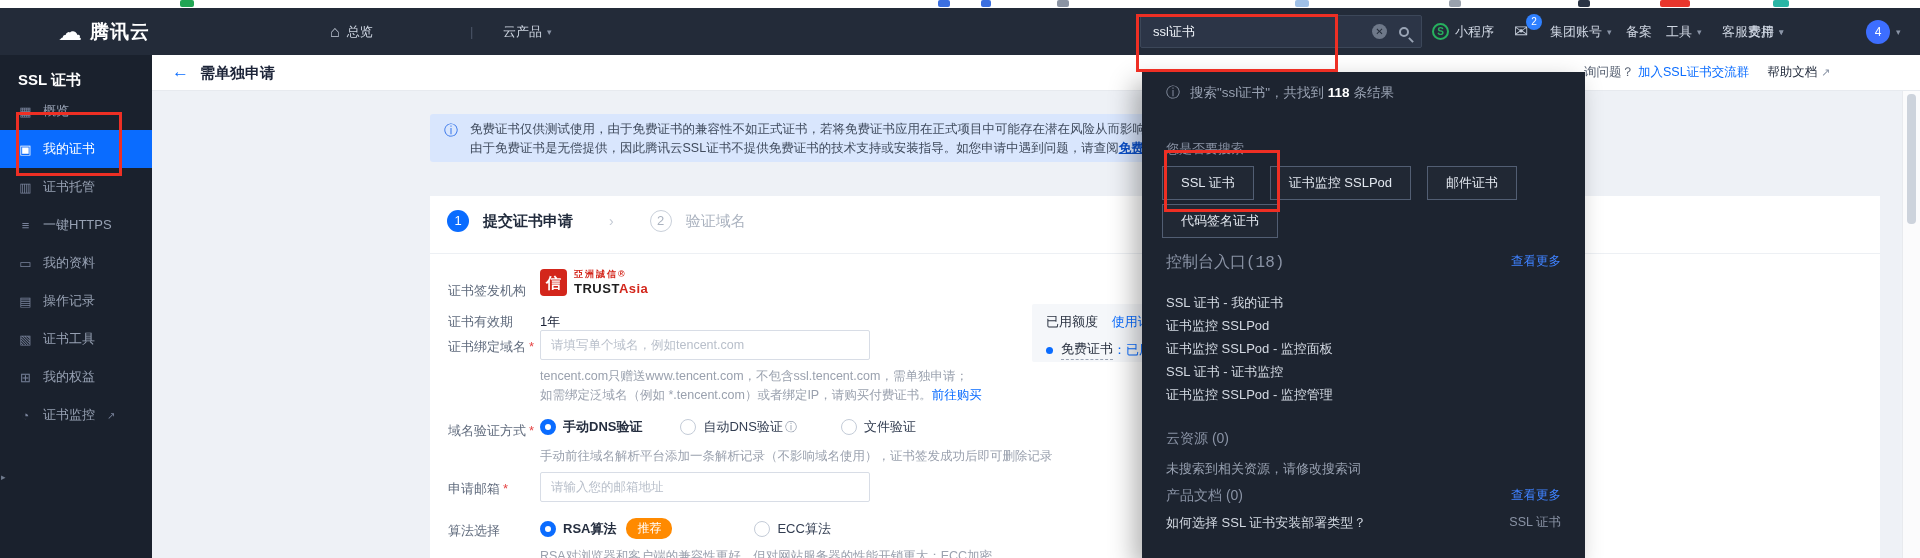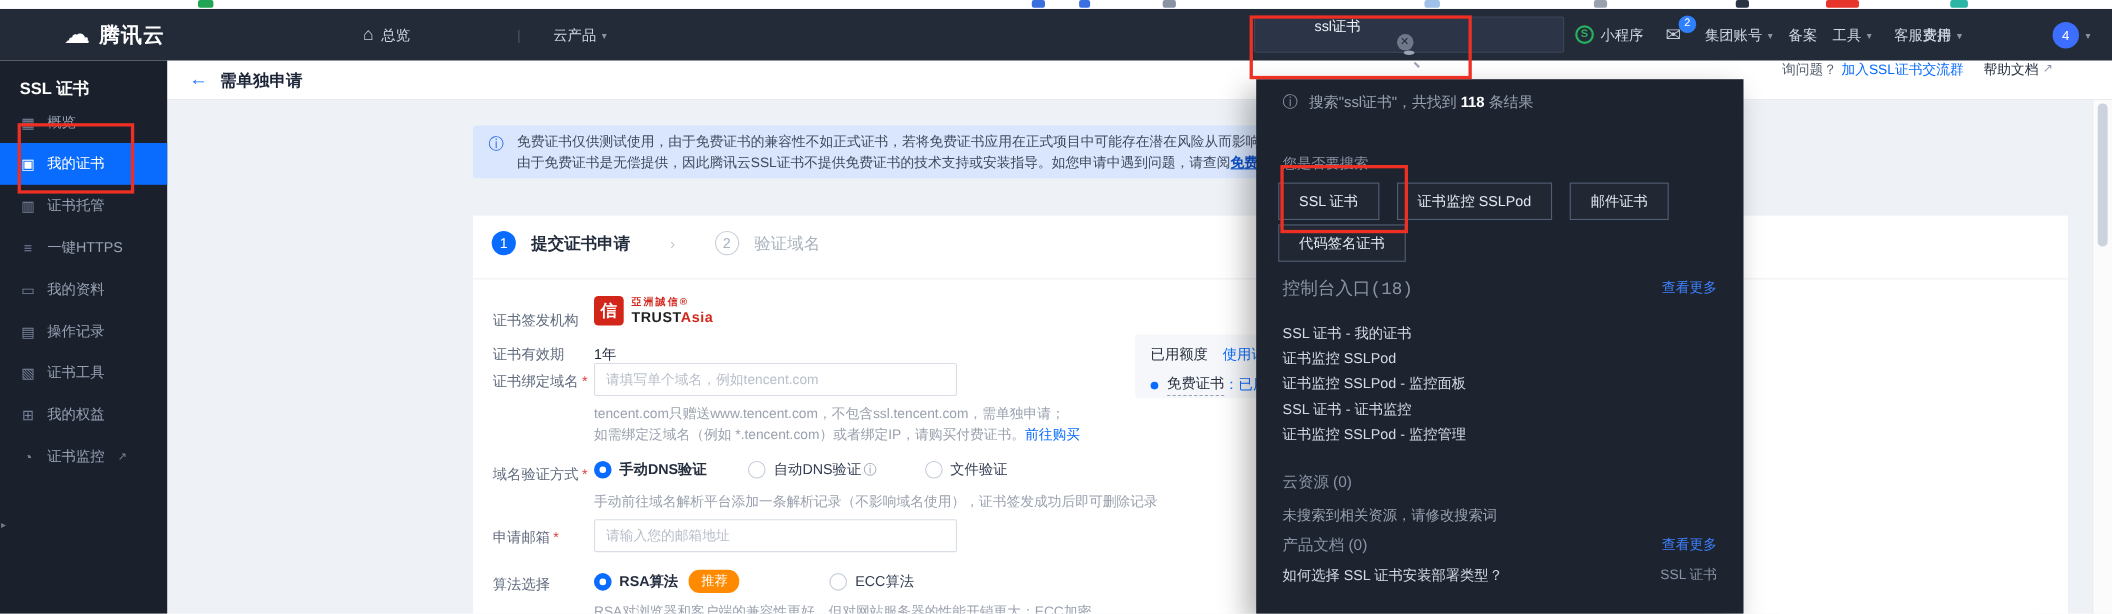--- a/index.html
+++ b/index.html
@@ -17,21 +17,21 @@
   .nav > div { position:absolute; top:0; height:47px; display:flex; align-items:center; }
   .brand { left:58px; gap:8px; color:#fff; }
   .cloud-glyph { font-size:24px; color:#fff; }
   .brand-text { font-size:19px; font-weight:bold; letter-spacing:1px; }
   .nav-overview { left:330px; gap:7px; }
   .home-glyph { font-size:16px; color:#c3cbd8; }
   .nav-divider { left:470px; color:#4a5568; }
   .nav-products { left:503px; gap:5px; }
   .caret { font-size:9px; color:#8a94a6; }
   .searchbox { left:1140px; top:7px !important; height:33px !important; width:282px; background:#2c3547;
-               border:1px solid #3c4759; border-radius:2px; display:flex; align-items:center; padding:0 8px 0 12px;flex-direction:column; }
+               border:1px solid #3c4759; border-radius:2px; display:flex; align-items:center; padding:0 8px 0 12px; }
   .searchbox input { flex:1; background:transparent; border:none; outline:none; color:#eef2f8; font-size:13px;
                font-family:"Liberation Sans",sans-serif; }
   .clear-ic { width:15px; height:15px; border-radius:50%; background:#6e7889; color:#232b39; font-size:10px;
               line-height:15px; text-align:center; margin-right:12px; cursor:pointer; }
   .mag { width:10px; height:10px; border:2px solid #9aa4b5; border-radius:50%; position:relative; margin-right:4px; }
   .mag::after { content:""; position:absolute; width:2px; height:6px; background:#9aa4b5;
                 transform:rotate(-45deg); left:9px; top:8px; }
   .nav-mini { left:1432px; gap:6px; }
   .mini-ic { width:17px; height:17px; border:2px solid #27b15e; border-radius:50%; color:#27b15e;
              font-size:10px; font-weight:bold; text-align:center; line-height:13px; }
@@ -54,22 +54,22 @@
   .side-item.active { background:var(--accent,#0a6cff); color:#fff; }
   .side-item.active .ic { color:#fff; }
   .ext { font-size:10px; margin-left:2px; color:#78829a; }
   .collapse-handle { position:absolute; left:1px; top:472px; color:#707b8e; font-size:9px; z-index:6; }
 
   
   .page-header { position:absolute; left:152px; top:55px; width:1768px; height:36px; background:#fff;
                  border-bottom:1px solid #e7eaef; z-index:1; }
   .back { position:absolute; left:20px; top:7px; color:var(--accent,#0a6cff); font-size:17px; font-weight:bold; cursor:pointer; }
   .page-title { position:absolute; left:48px; top:9px; font-size:15px; font-weight:bold; color:#1c2438; }
-  .hdr-right { position:absolute; left:1432px; top:0; height:100%; display:flex; 
-               gap:4px; font-size:12.5px; color:#555f70;margin-left:36px; }
+  .hdr-right { position:absolute; left:1432px; top:0; height:100%; display:flex; align-items:center;
+               gap:4px; font-size:12.5px; color:#555f70; }
   .hdr-right .lnk { color:var(--link-blue,#0a6cff); cursor:pointer; }
   .hdr-right .doc { color:#252e3f; margin-left:14px; cursor:pointer; }
   .hdr-right .ext2 { color:#8a94a6; font-size:11px; }
 
   
   .content { position:absolute; left:152px; top:91px; width:1768px; height:467px; background:var(--page-bg,#eef1f6); z-index:1; }
   .banner { position:absolute; left:278px; top:23px; width:1150px; height:48px; background:var(--banner-bg,#d9e6fd);
             border-radius:3px; overflow:hidden; white-space:nowrap; }
   .banner .info-ic { position:absolute; left:14px; top:8px; color:#2b6de8; font-size:14px; }
   .banner .b-line { position:absolute; left:40px; font-size:12.5px; color:#3f4a5c; }

